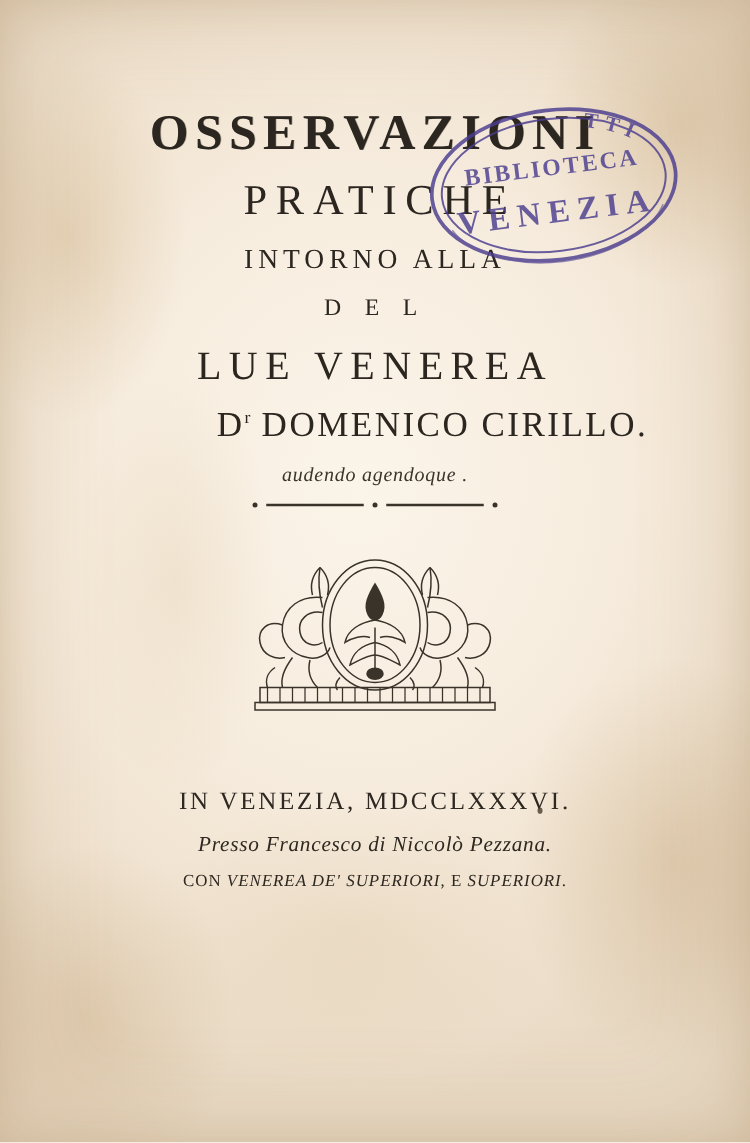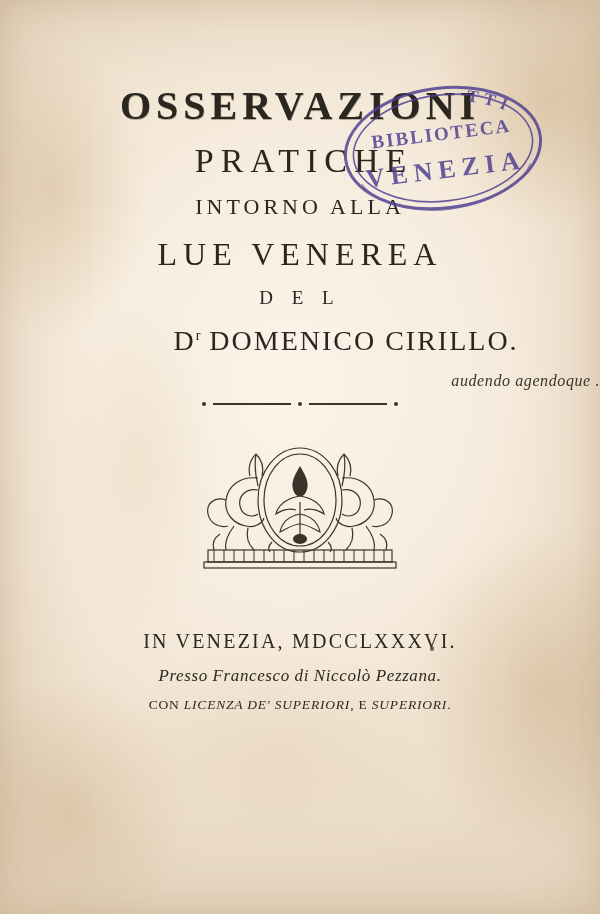--- a/index.html
+++ b/index.html
@@ -90,21 +90,21 @@
     font-size: 14px;
     vertical-align: super;
     letter-spacing: 0;
   }
 
   
   #motto-area {
     position: absolute;
     left: 0; right: 0;
     top: 372px;
-    text-align: right;
+    text-align: center;
     color: #3a332a;
   }
   .motto {
     font-style: italic;
     font-size: 16px;
     letter-spacing: 0.6px;
     margin: 0 0 12px 0;
   }
   .rule-wrap {
     display: flex;
@@ -196,22 +196,22 @@
   <div class="stain s3"></div>
   <div class="stain s4"></div>
   <div class="stain s5"></div>
   <div class="stain s6"></div>
   <div class="edge-shade"></div>
 
   <div id="title-block">
     <div class="line t-main">OSSERVAZIONI</div>
     <div class="line t-sub">PRATICHE</div>
     <div class="line t-small">INTORNO ALLA</div>
+    <div class="line t-del">D E L</div>
     <div class="line t-venerea">LUE VENEREA</div>
-    <div class="line t-del">D E L</div>
     <div class="line t-author"><span>D</span><sup>r</sup><span> DOMENICO CIRILLO.</span></div>
   </div>
 
   <div id="motto-area">
     <div class="motto">audendo agendoque .</div>
     <div class="rule-wrap">
       <span class="rule-dot"></span>
       <span class="rule-line"></span>
       <span class="rule-dot"></span>
       <span class="rule-line"></span>
@@ -280,21 +280,21 @@
         <path d="M210 96 C216 100 218 106 216 112"></path>
         <path d="M102 104 C98 108 98 112 100 114"></path>
         <path d="M158 104 C162 108 162 112 160 114"></path>
       </g>
     </svg>
   </div>
 
   <div id="imprint">
     <div class="imp-city">IN VENEZIA, MDCCLXXXVI.</div>
     <div class="imp-printer">Presso Francesco di Niccolò Pezzana.</div>
-    <div class="imp-lic"><span>CON </span><span class="it">LICENZA DE' SUPERIORI</span><span>, E </span><span class="it">SUPERIORI</span><span>.</span></div>
+    <div class="imp-lic"><span>CON </span><span class="it">VENEREA DE' SUPERIORI</span><span>, E </span><span class="it">SUPERIORI</span><span>.</span></div>
   </div>
   <div class="ink-dot"></div>
 
   <div id="library-stamp">
     <svg viewBox="0 0 250 140" xmlns="http://www.w3.org/2000/svg">
       <defs>
         <path id="arcTop" d="M 30 82 A 95 58 0 0 1 220 82"></path>
         <path id="arcTopInner" d="M 44 80 A 81 48 0 0 1 206 80"></path>
       </defs>
       <ellipse cx="125" cy="70" rx="98" ry="60" fill="none" stroke="#4b3d8f" stroke-width="3"></ellipse>

